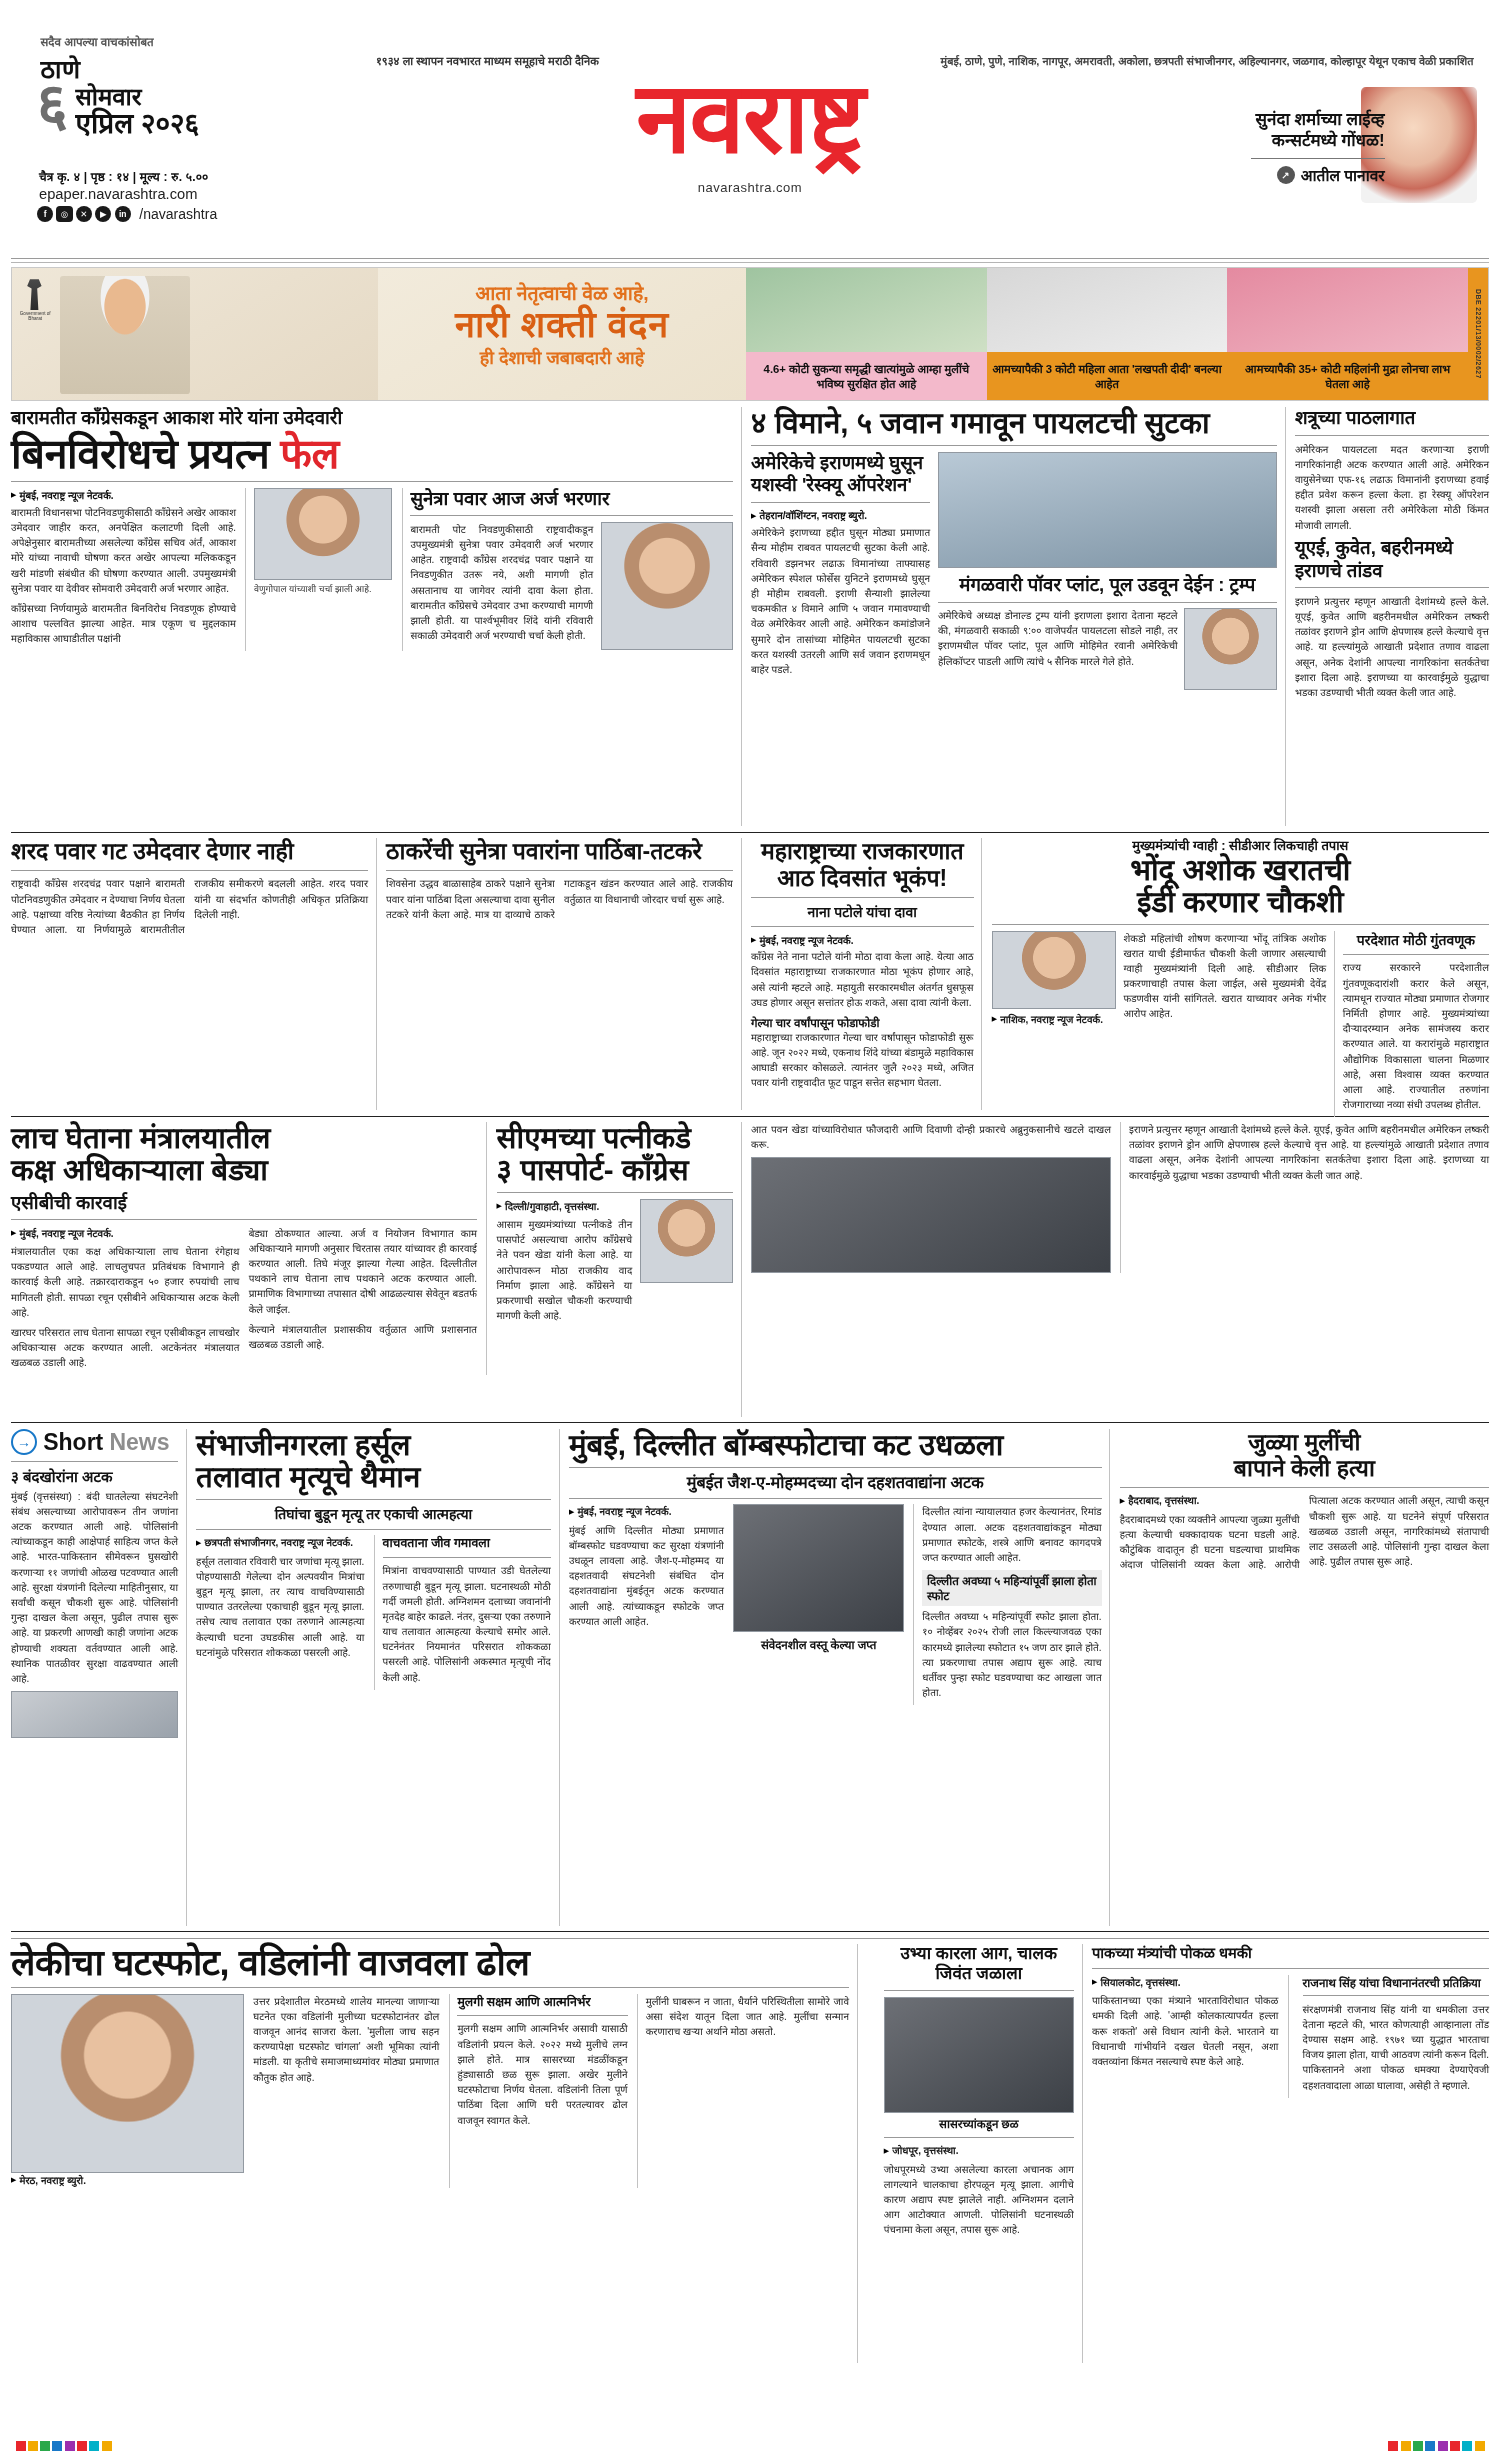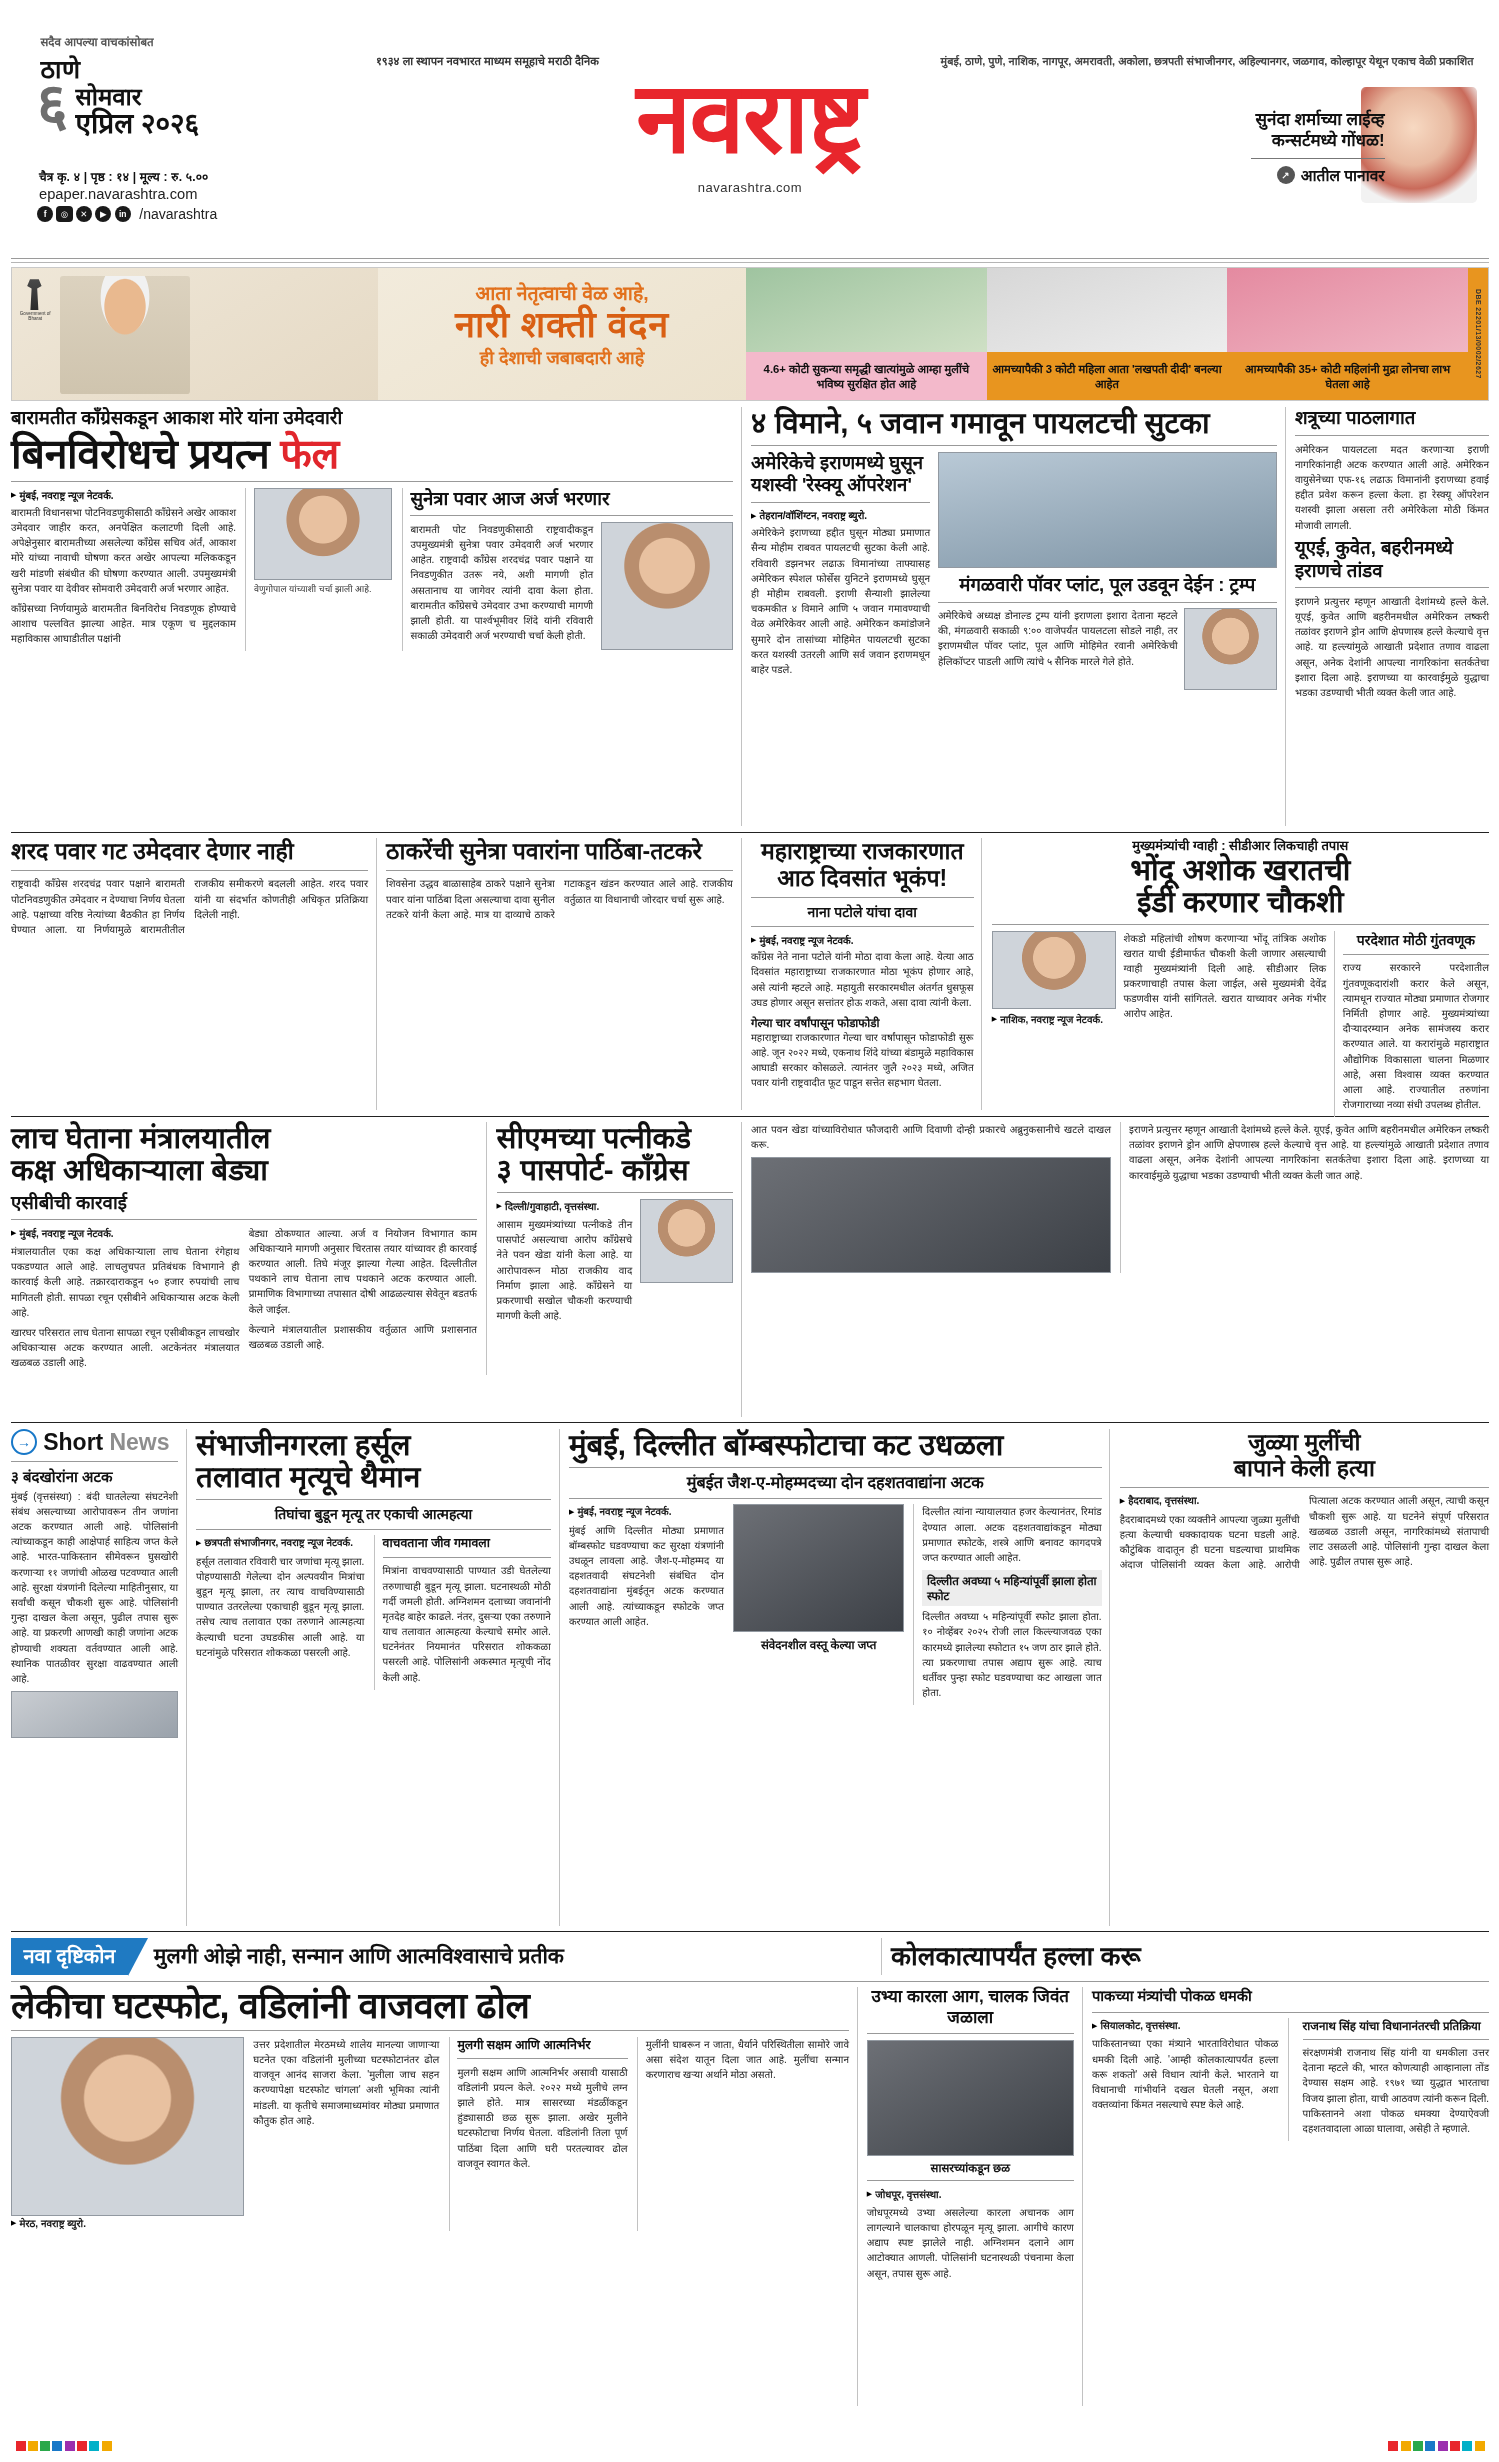--- a/index.html
+++ b/index.html
@@ -489,29 +489,20 @@
         <div class="byline">
           <span class="bullet"></span><span>हैदराबाद, वृत्तसंस्था.</span>
         </div>
         <p style="margin-top:3.1px;">हैदराबादमध्ये एका व्यक्तीने आपल्या जुळ्या मुलींची हत्या केल्याची धक्कादायक घटना घडली आहे. कौटुंबिक वादातून ही घटना घडल्याचा प्राथमिक अंदाज पोलिसांनी व्यक्त केला आहे. आरोपी पित्याला अटक करण्यात आली असून, त्याची कसून चौकशी सुरू आहे. या घटनेने संपूर्ण परिसरात खळबळ उडाली असून, नागरिकांमध्ये संतापाची लाट उसळली आहे. पोलिसांनी गुन्हा दाखल केला आहे. पुढील तपास सुरू आहे.</p>
       </div>
     </div>
   </div>
 
   <div class="hline-thick"></div>
 
-  <div class="cols" style="align-items:stretch; gap:7.8px;">
-    <div style="width:862px; display:flex; align-items:center; gap:26px;">
-      <div class="sectag">नवा दृष्टिकोन</div>
-      <div class="h-md" style="font-size:21px;">मुलगी ओझे नाही, सन्मान आणि आत्मविश्वासाचे प्रतीक</div>
-    </div>
-    <div class="vline" style="flex:1; padding-left:9.3px; display:flex; align-items:center;">
-      <div class="h-lg" style="font-size:26px;">कोलकात्यापर्यंत हल्ला करू</div>
-    </div>
-  </div>
   <div class="hline"></div>
 
   <div class="cols" style="height:419px;">
 
     <div style="width:838px;">
       <div class="h-xl" style="font-size:36px;">लेकीचा घटस्फोट, वडिलांनी वाजवला ढोल</div>
       <div class="hline"></div>
       <div class="cols" style="gap:9.3px;">
         <div style="width:233px;">
           <div class="ph face" style="height:179px;"></div>
@@ -532,21 +523,21 @@
             </div>
         </div>
         <div class="vline" style="flex:1; padding-left:7.8px;">
           <div class="body-txt">
               <p>मुलींनी घाबरून न जाता, धैर्याने परिस्थितीला सामोरे जावे असा संदेश यातून दिला जात आहे. मुलींचा सन्मान करणाराच खऱ्या अर्थाने मोठा असतो.</p>
             </div>
         </div>
       </div>
     </div>
 
-    <div class="vline" style="width:217px; padding-left:9px;">
+    <div class="vline" style="width:217px; padding-left:26px;">
       <div class="h-sm" style="text-align:center; font-size:17px;">उभ्या कारला आग, चालक जिवंत जळाला</div>
       <div class="hline"></div>
       <div class="ph dark" style="height:116px;"></div>
       <div class="sub" style="font-size:11.6px; text-align:center; margin-top:3.9px;">सासरच्यांकडून छळ</div>
       <div class="hline"></div>
       <div class="body-txt">
         <div class="byline">
           <span class="bullet"></span><span>जोधपूर, वृत्तसंस्था.</span>
         </div>
         <p style="margin-top:3.1px;">जोधपूरमध्ये उभ्या असलेल्या कारला अचानक आग लागल्याने चालकाचा होरपळून मृत्यू झाला. आगीचे कारण अद्याप स्पष्ट झालेले नाही. अग्निशमन दलाने आग आटोक्यात आणली. पोलिसांनी घटनास्थळी पंचनामा केला असून, तपास सुरू आहे.</p>

